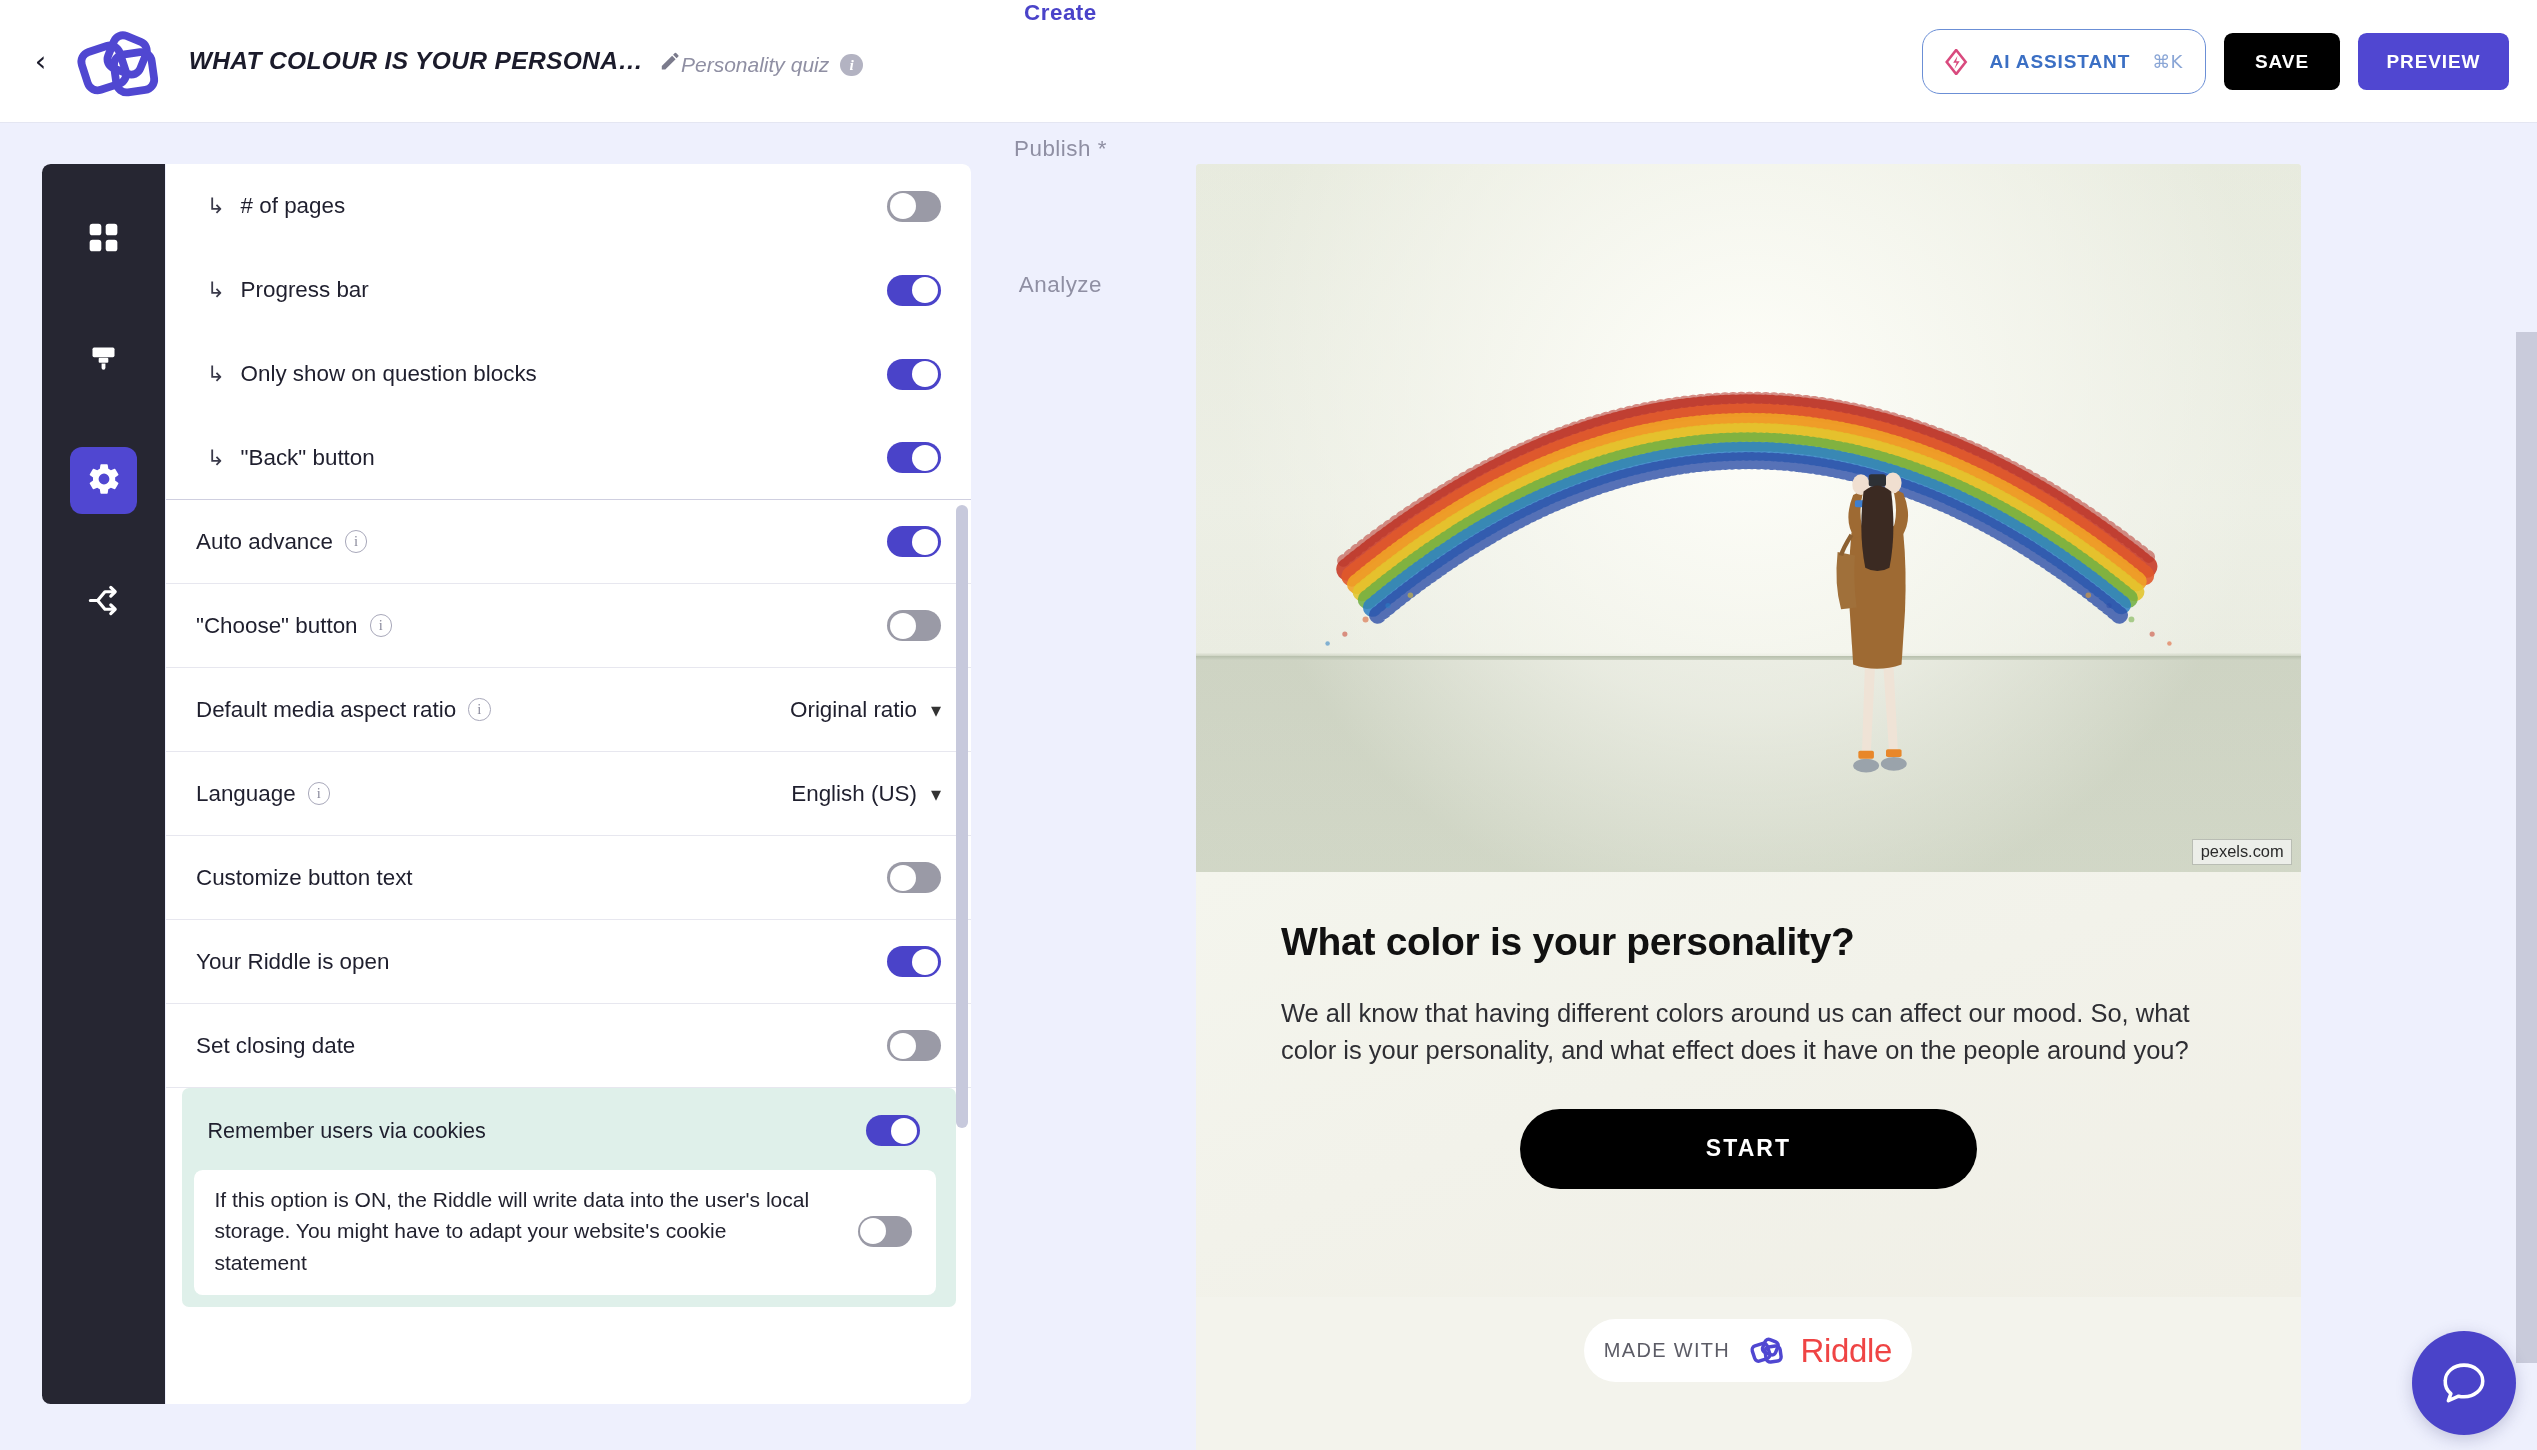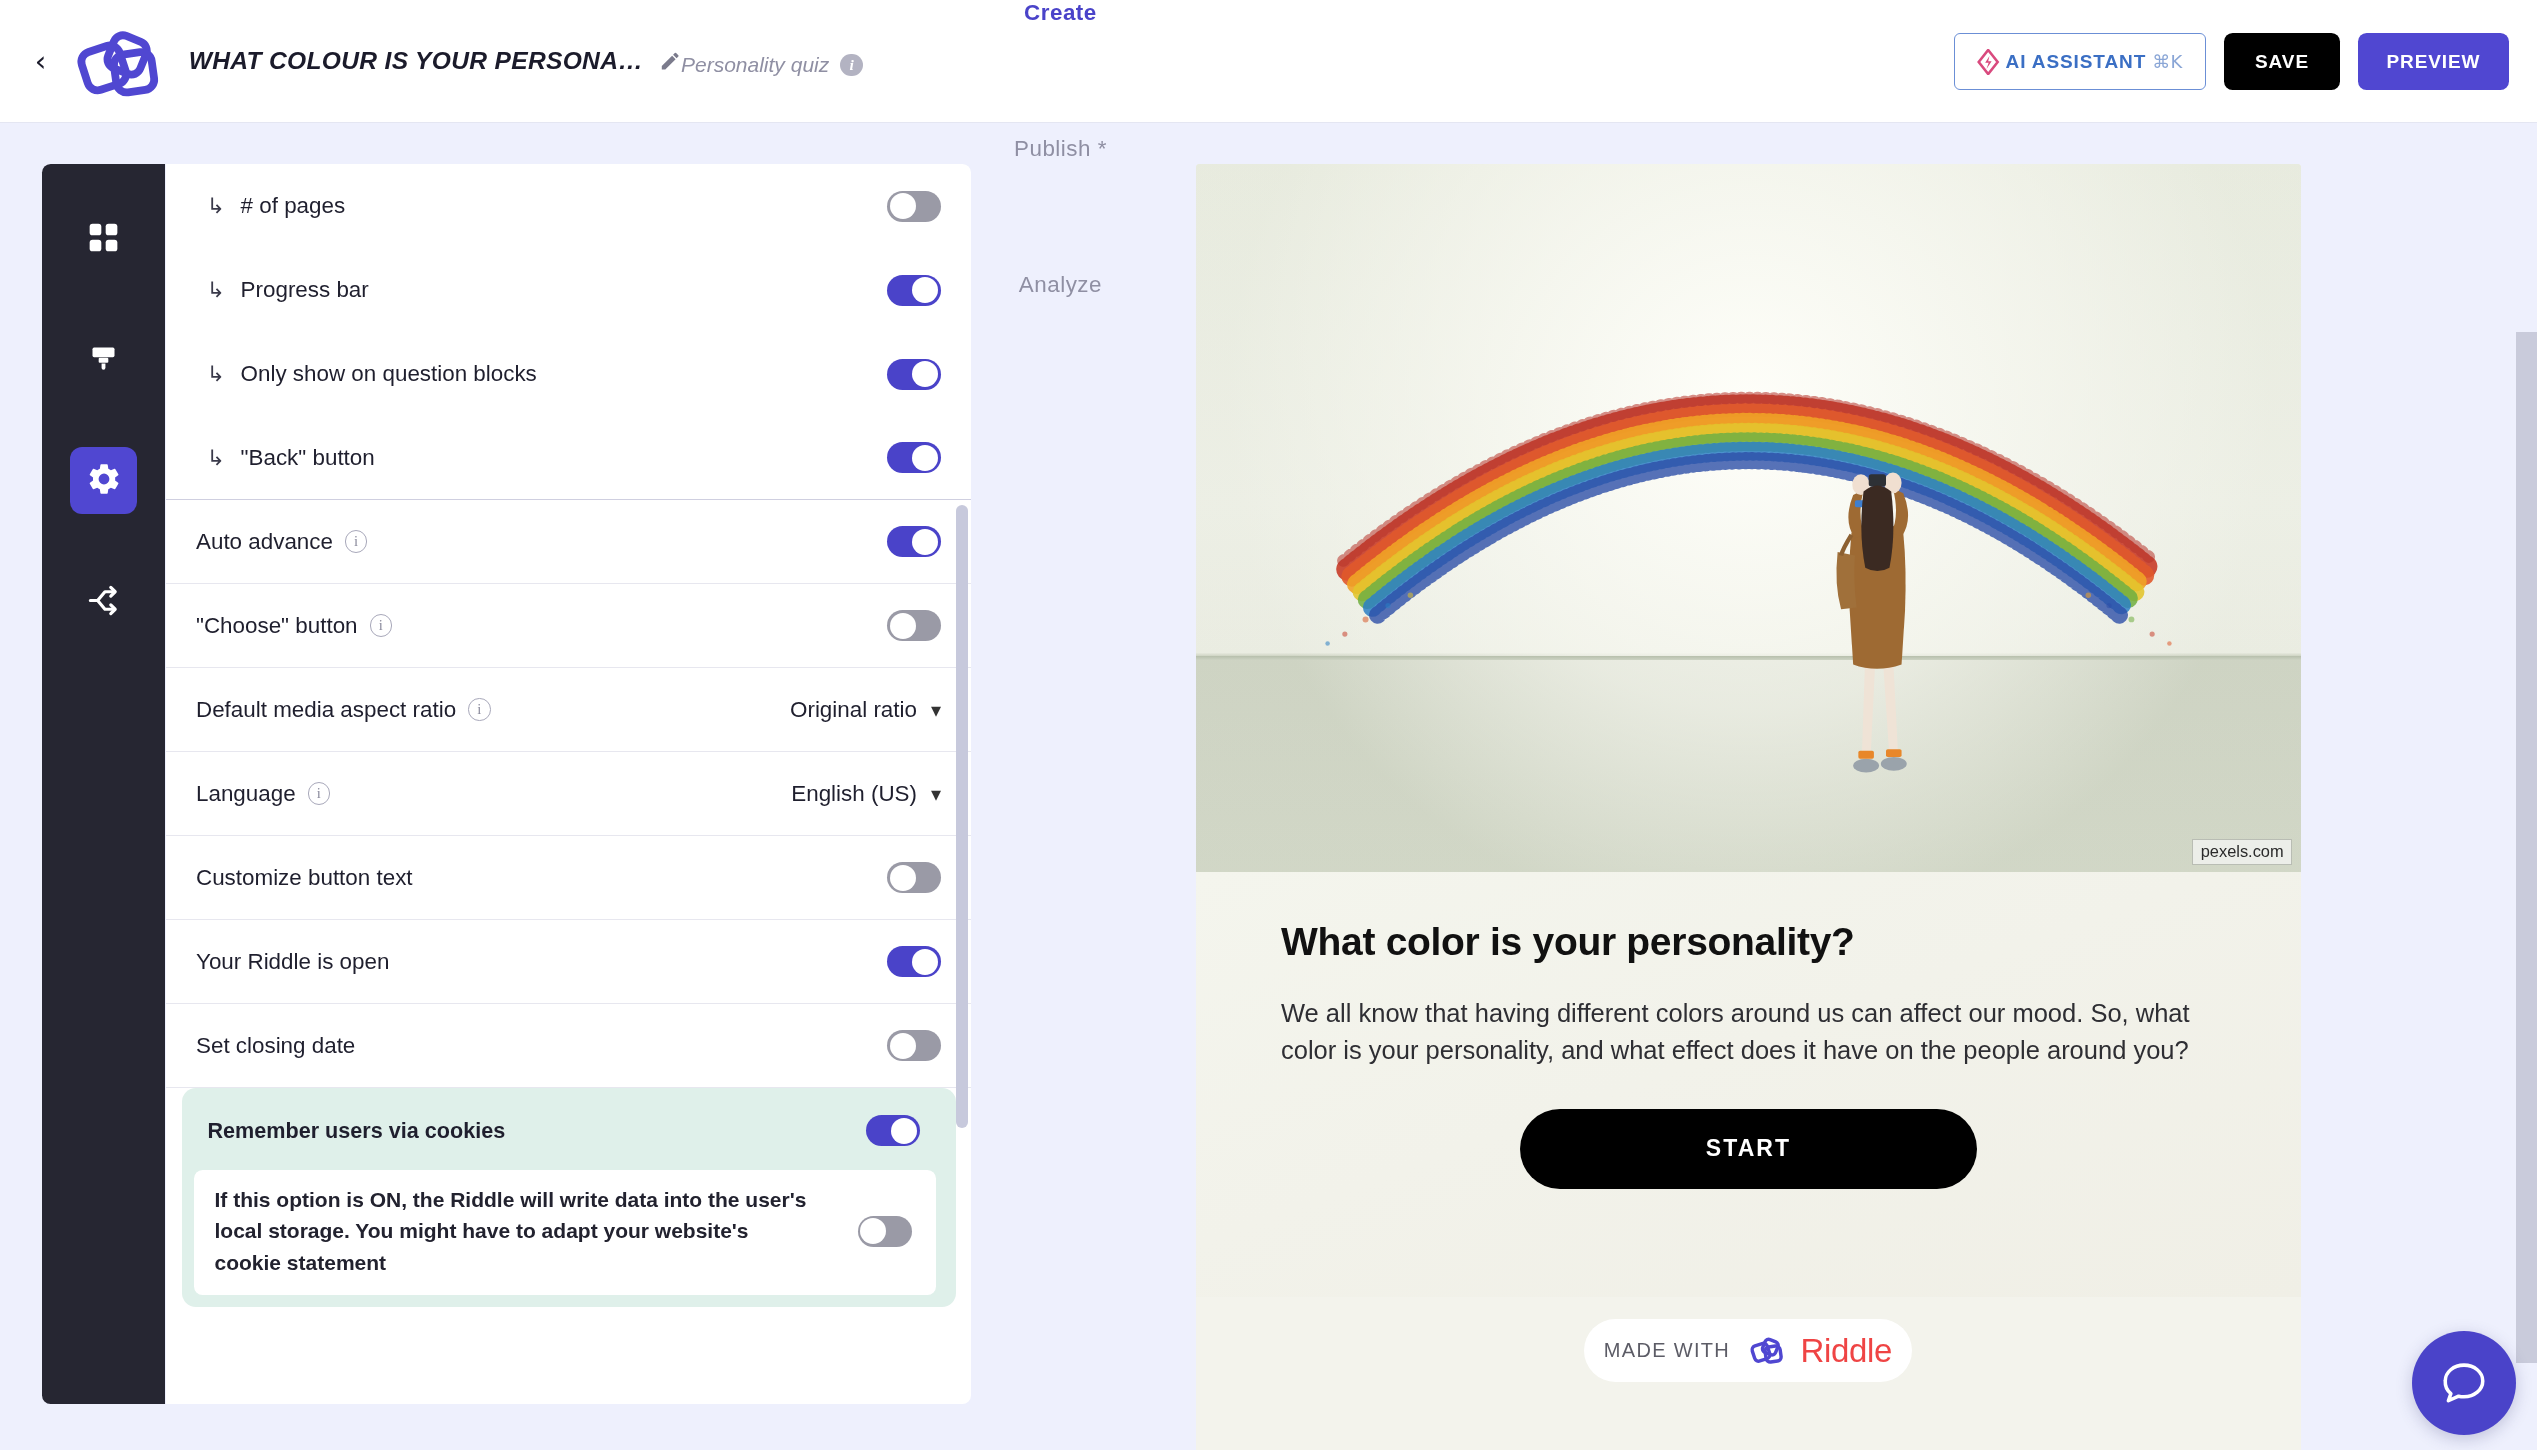--- a/index.html
+++ b/index.html
@@ -49,23 +49,23 @@
     font-size: 22.4px; color: #8f8fa3; cursor: pointer; font-weight: 400;
     letter-spacing: 0.5px;
   }
   .nav-tab.active { color: #4a43c9; font-weight: bold; }
 
   .topbar-actions {
     position: absolute; right: 28px; top: 0; height: 123px;
     display: flex; align-items: center; gap: 18px;
   }
   .ai-btn {
-    height: 57px; min-width: 177px; padding: 0 22.4px;
-    border: 1.4px solid #6b8fd6; border-radius: 6px; background: #fff;
-    display:flex; align-items:center; gap: 6px; cursor: pointer;
+    height: 65px; min-width: 177px; padding: 0 22.4px;
+    border: 1.4px solid #6b8fd6; border-radius: 18px; background: #fff;
+    display:flex; align-items:center; gap: 22px; cursor: pointer;
   }
   .ai-diamond { width: 22.4px; height: 26px; display:flex; align-items:center; justify-content:center; }
   .ai-label { font-size: 19px; font-weight: bold; color: #3b6fc4; letter-spacing: 0.9px; }
   .ai-kbd { font-size: 18px; color: #8aa6d6; letter-spacing: 0.3px; font-family: "DejaVu Sans", sans-serif; }
   .save-btn {
     height: 57px; width: 116px; border-radius: 8.6px; background: #000; color: #fff;
     font-size: 19px; font-weight: bold; letter-spacing: 0.9px;
     display:flex; align-items:center; justify-content:center; cursor:pointer; border: none;
     font-family: "Liberation Sans", sans-serif;
   }
@@ -128,23 +128,22 @@
   .tgl.off { background: #9a9aa6; }
   .tgl .knob {
     position: absolute; top: 2.6px; width: 26px; height: 26px; border-radius: 50%;
     background: #fff;
   }
   .tgl.on  .knob { left: 25px; }
   .tgl.off .knob { left: 2.6px; }
 
   
   .cookie-block {
-    margin: 0 15.5px 0 15.5px; background: #dff0ea; border-radius: 14px;
+    margin: 0 15.5px 0 15.5px; background: #dff0ea; border-radius: 7px;
     padding: 7px 8px 12px 0;
-    font-weight: bold;
   }
   .cookie-head {
     display:flex; align-items:center; justify-content:space-between;
     height: 71px; padding: 0 28px 0 26px;
   }
   .cookie-head .srow-label { font-size: 21.6px; }
   .cookie-note {
     margin: 3.5px 12px 0 12px; background: #fff; border-radius: 8.6px;
     display:flex; align-items:center; justify-content:space-between;
     padding: 14px 24px 15.5px 21px; min-height: 95px;

